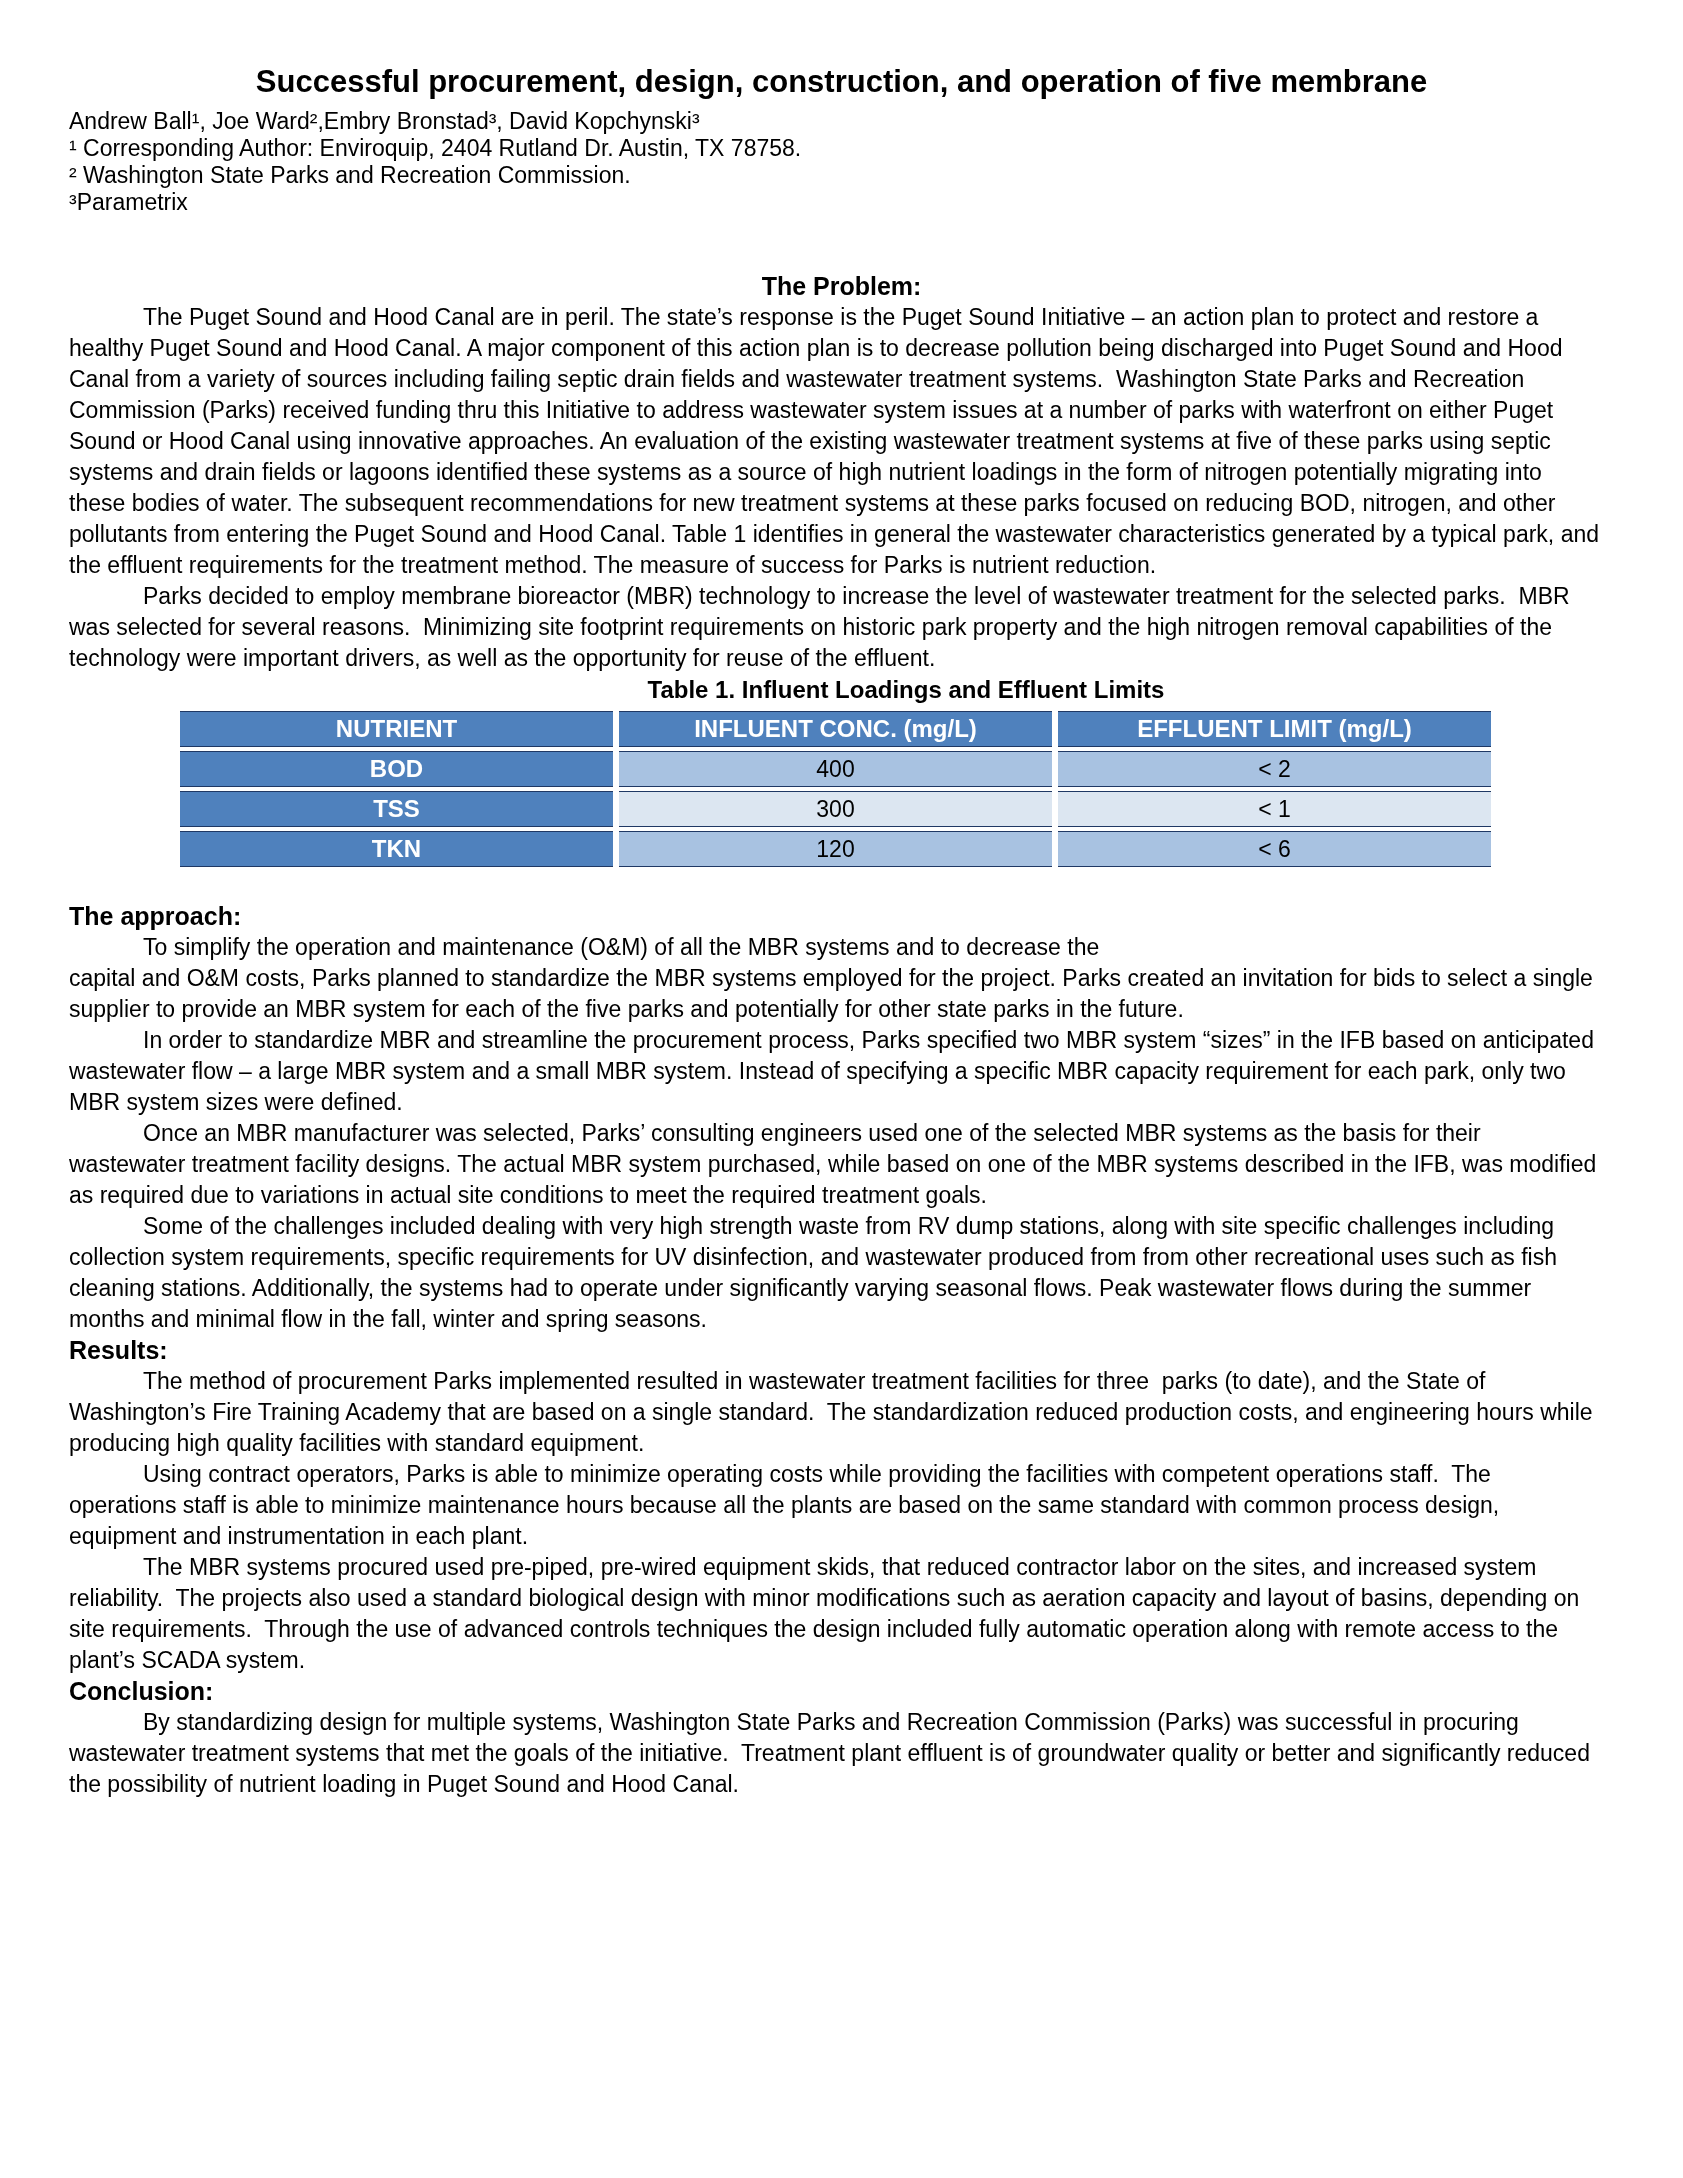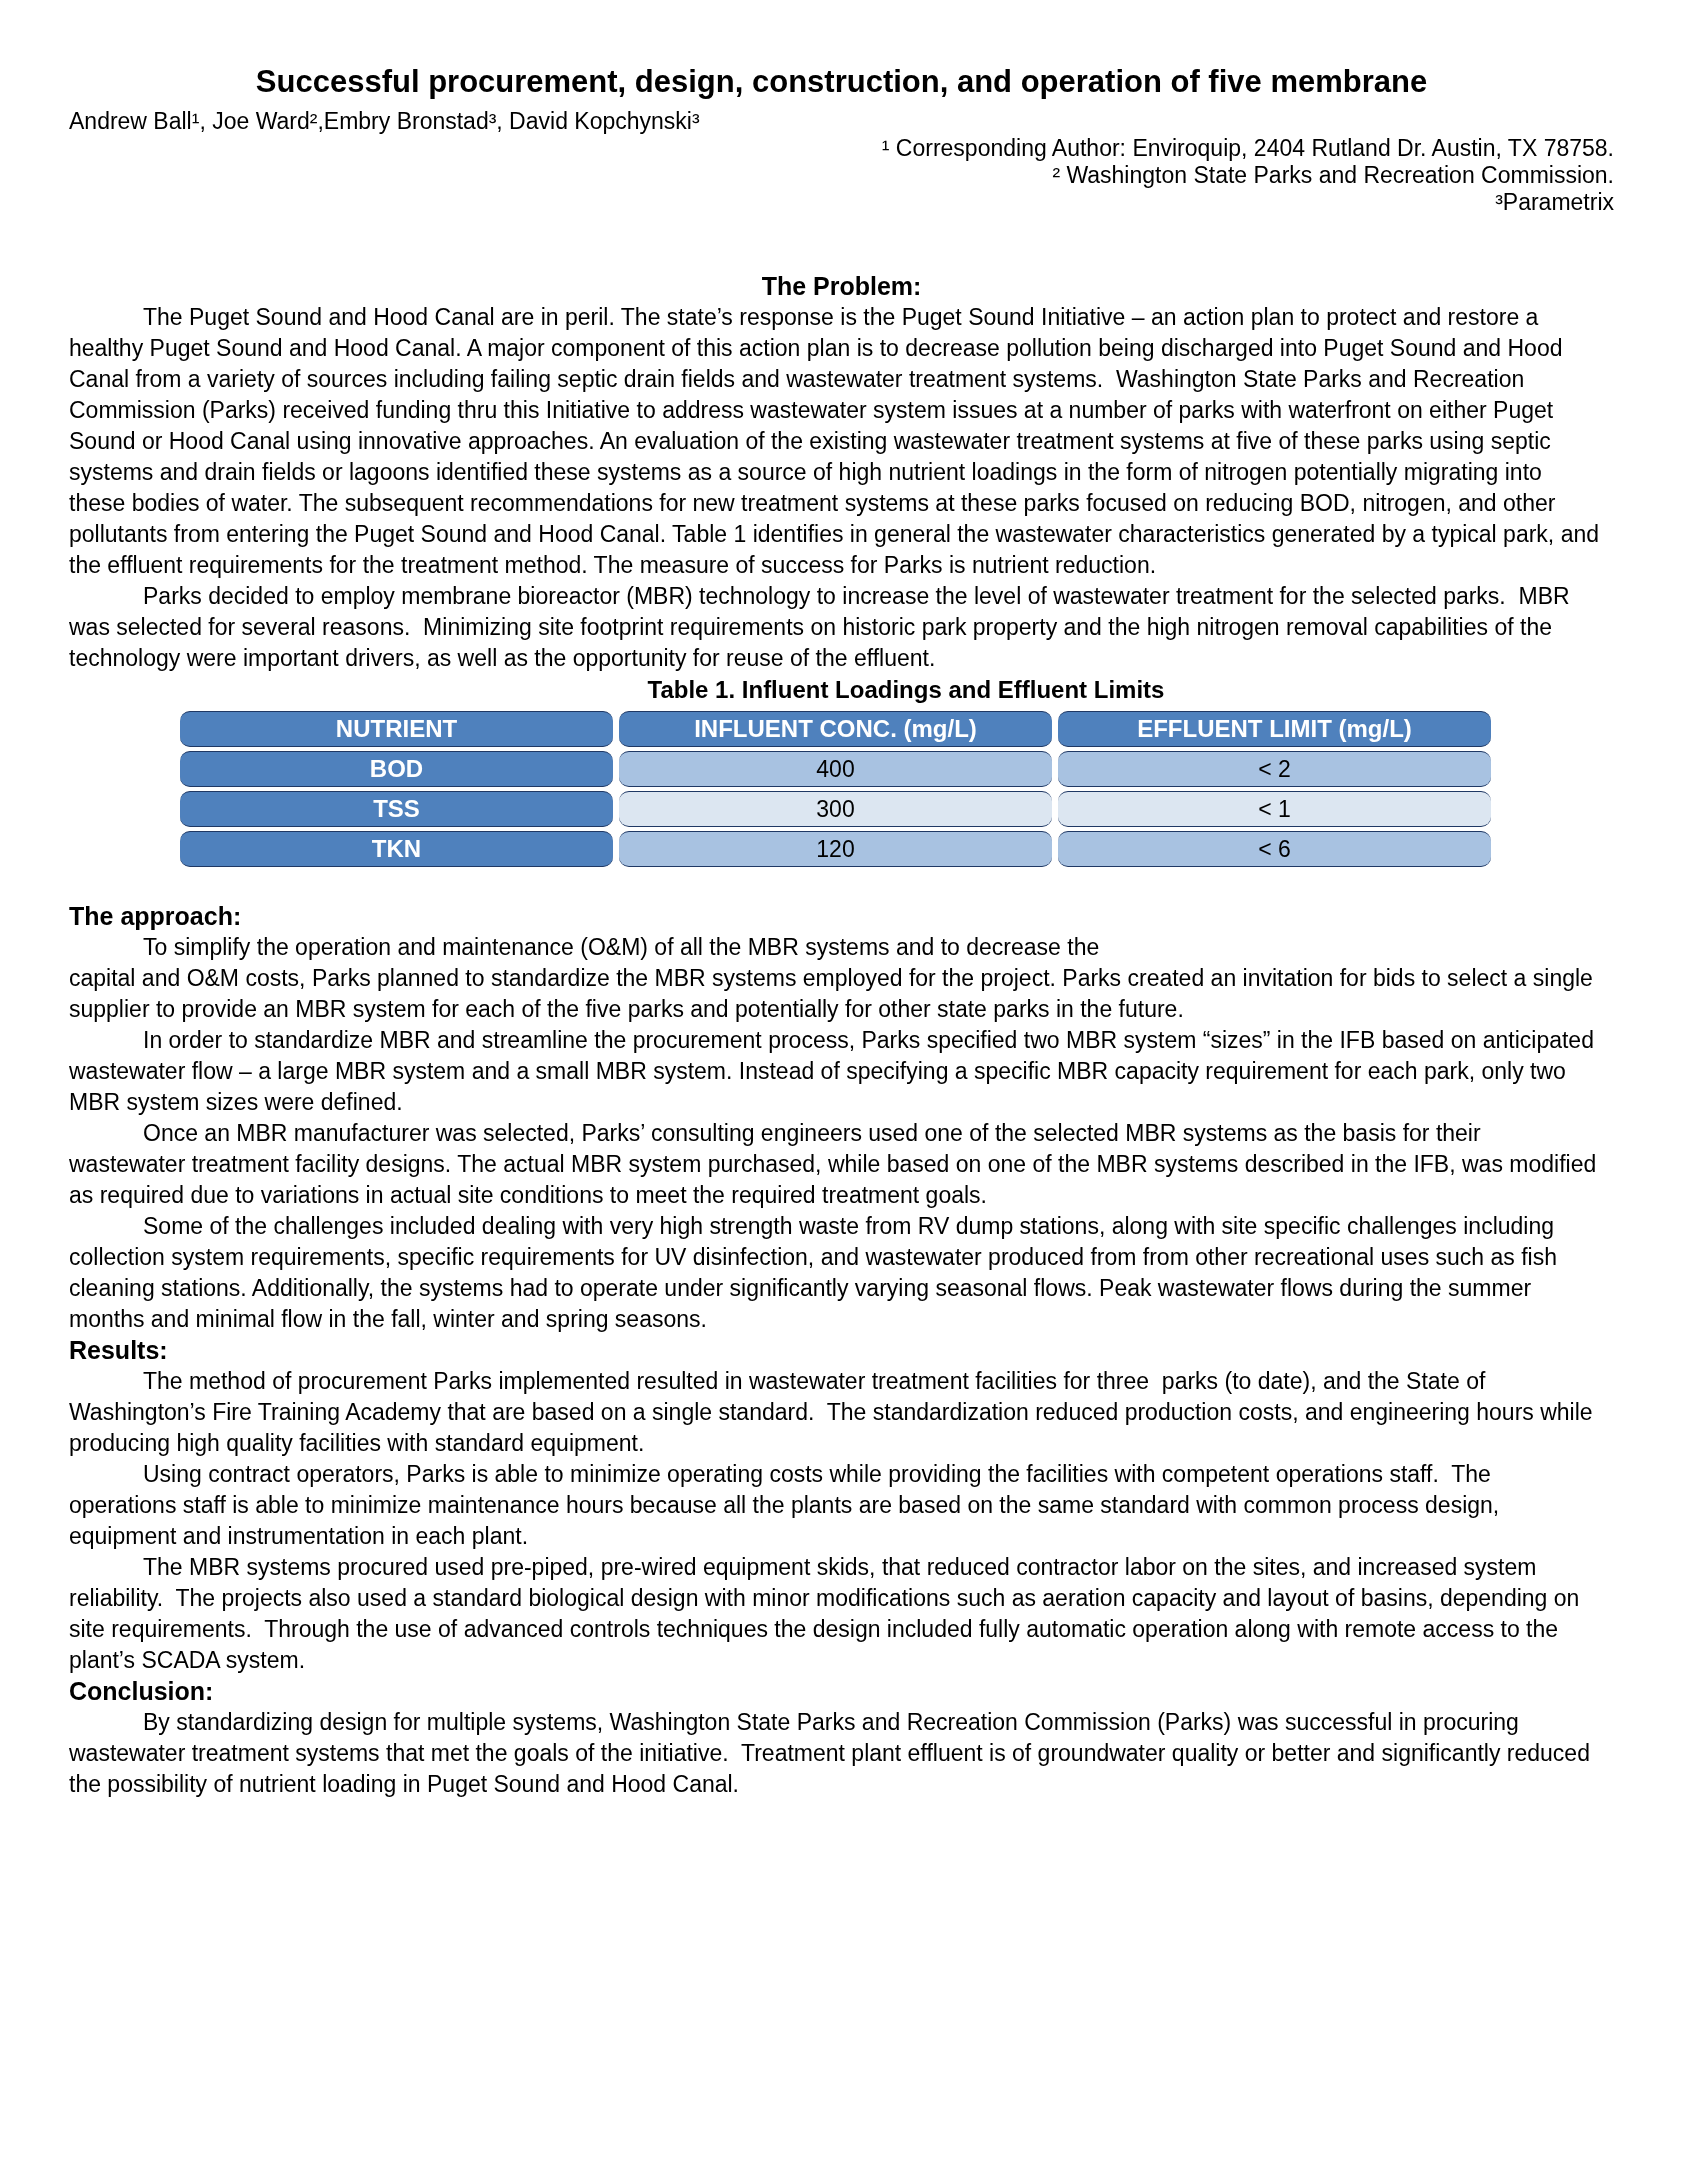--- a/index.html
+++ b/index.html
@@ -36,21 +36,20 @@
     margin: 0 69px;
     font-size: 23px;
     line-height: 31px;
   }
   .byline {
     margin-top: 7px;
     line-height: 27px;
   }
   .affiliation {
     line-height: 27px;
-    text-align: right;
   }
   .section-heading {
     font-weight: bold;
     font-size: 25px;
     line-height: 31px;
   }
   .heading-problem { margin-top: 55px; text-align: center; }
   .heading-approach { margin-top: 30px; }
   .para {
     margin: 0;
@@ -75,21 +74,20 @@
     margin-top: 2px;
   }
   table.influent-table th,
   table.influent-table td {
     border-top: 1px solid var(--border_navy);
     border-bottom: 1px solid var(--border_navy);
     text-align: center;
     vertical-align: middle;
     padding: 3px 8px;
     line-height: 28px;
-    border-radius: 10px;
   }
   table.influent-table th {
     background: var(--header_blue);
     color: #FFFFFF;
     font-weight: bold;
     font-size: 24px;
   }
   table.influent-table td.nutrient-cell {
     background: var(--header_blue);
     color: #FFFFFF;

